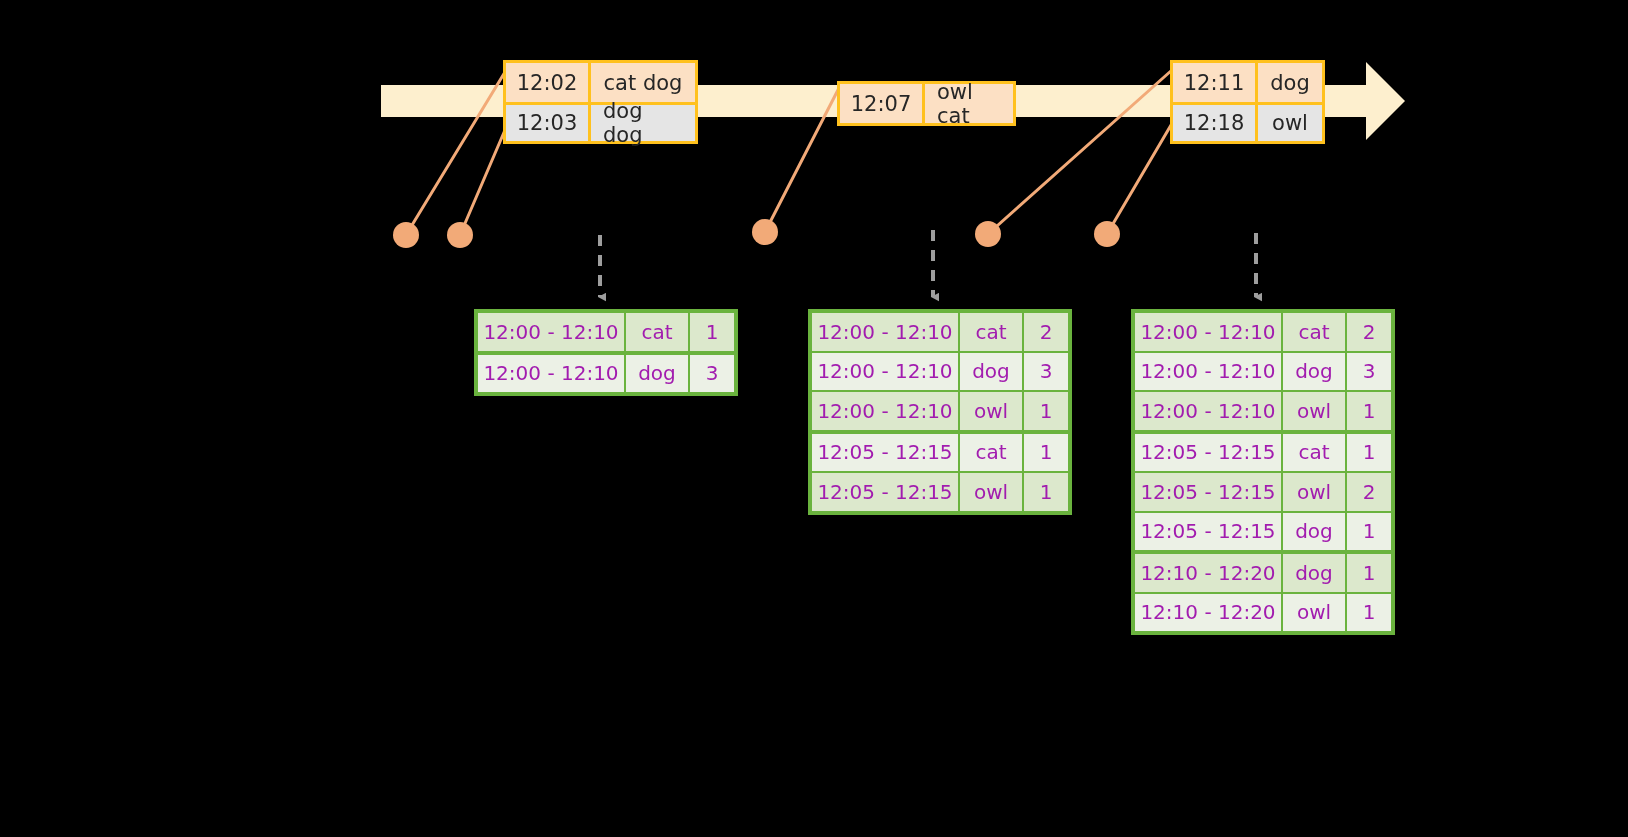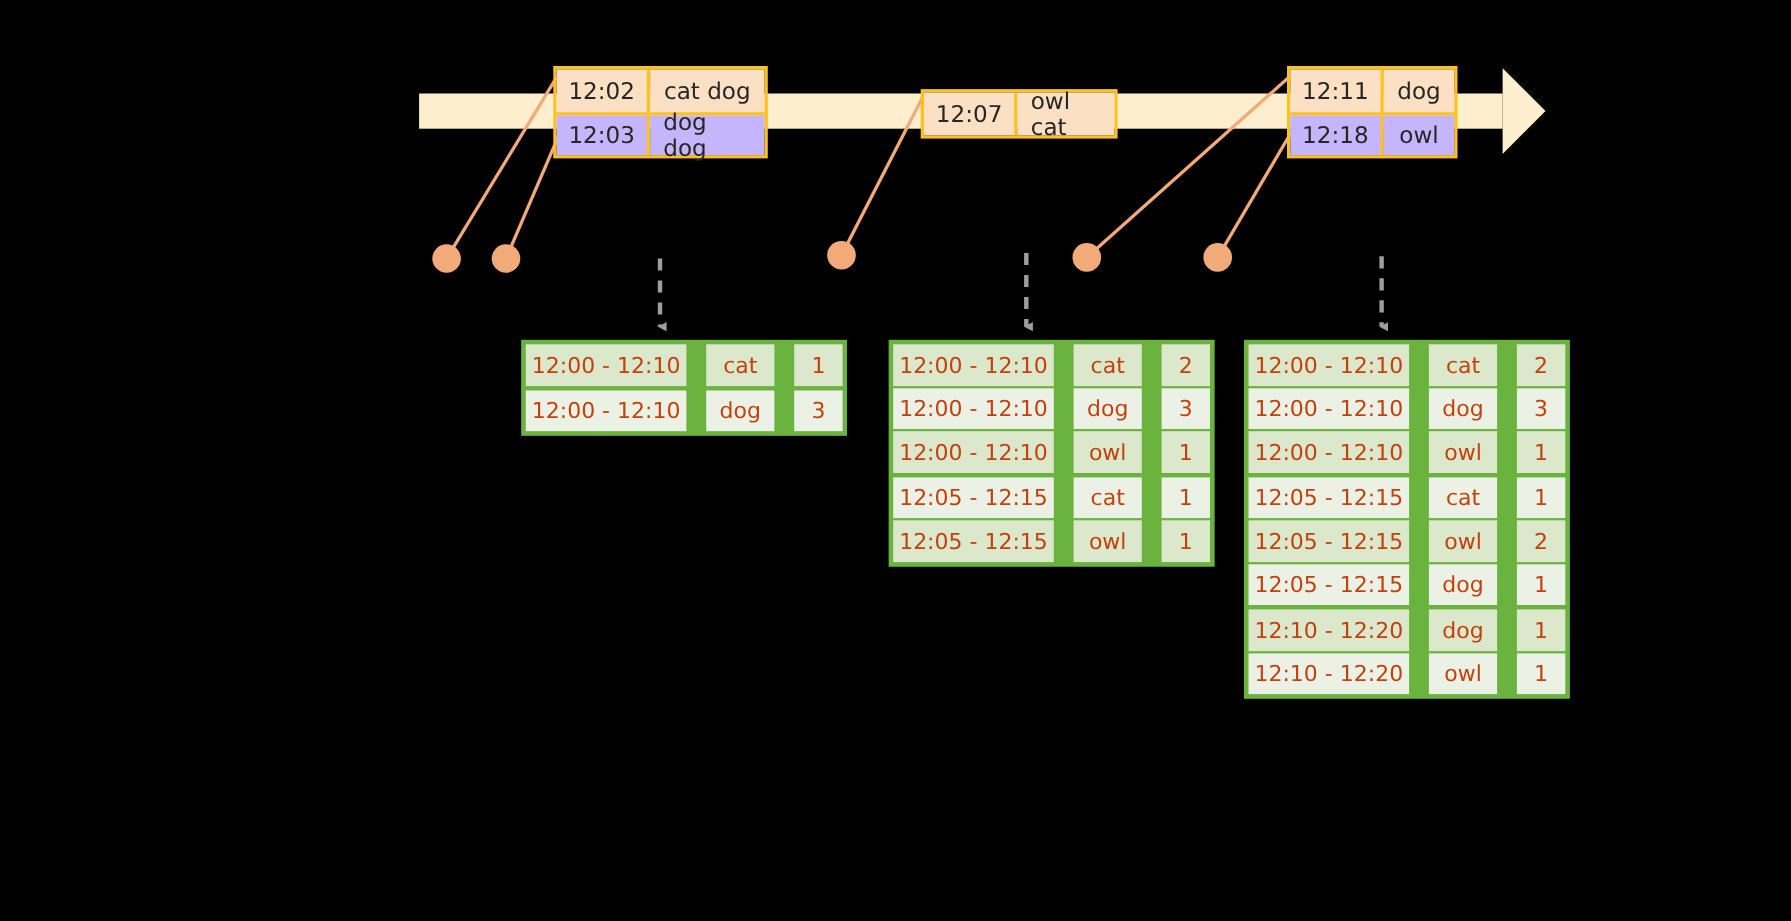--- a/index.html
+++ b/index.html
@@ -13,32 +13,32 @@
   .evtbox{position:absolute;border:3px solid #FFC11E;box-sizing:border-box;
           display:flex;flex-direction:column;}
   .evtrow{display:flex;height:39px;box-sizing:border-box;}
   .evtrow + .evtrow{border-top:3px solid #FFC11E;}
   .evtrow .t{width:85px;box-sizing:border-box;border-right:3px solid #FFC11E;
              display:flex;align-items:center;justify-content:center;
              font-size:21px;color:#262626;}
   .evtrow .w{flex:1;box-sizing:border-box;display:flex;align-items:center;
              justify-content:center;font-size:21px;color:#262626;padding:0 12px;}
   .shadeA .t,.shadeA .w{background:#FCE0C4;}
-  .shadeB .t,.shadeB .w{background:#c4b5fd;}
+  .shadeB .t,.shadeB .w{background:#e5e5e5;}
 
   
   .rtable{position:absolute;border:4px solid #6AB33E;box-sizing:border-box;
           display:flex;flex-direction:column;background:#6AB33E;}
   .rrow{display:flex;height:37.5px;box-sizing:border-box;}
   .rrow .c{box-sizing:border-box;display:flex;align-items:center;
-           justify-content:center;font-size:20px;color:#c2410c;}
+           justify-content:center;font-size:20px;color:#a21caf;}
   .rrow .c.rng{width:146px;}
   .rrow .c.key{width:62px;}
   .rrow .c.cnt{width:44px;}
-  .rrow .c + .c{margin-left:18px;}
+  .rrow .c + .c{margin-left:2px;}
   .rrow + .rrow{margin-top:2px;}
   .rrow.sep + .rrow{margin-top:4px;}
   .rowA .c{background:#DCE8CC;}
   .rowB .c{background:#ECF1E6;}
 </style>
 </head>
 <body>
 
 <div id="stage">
 

